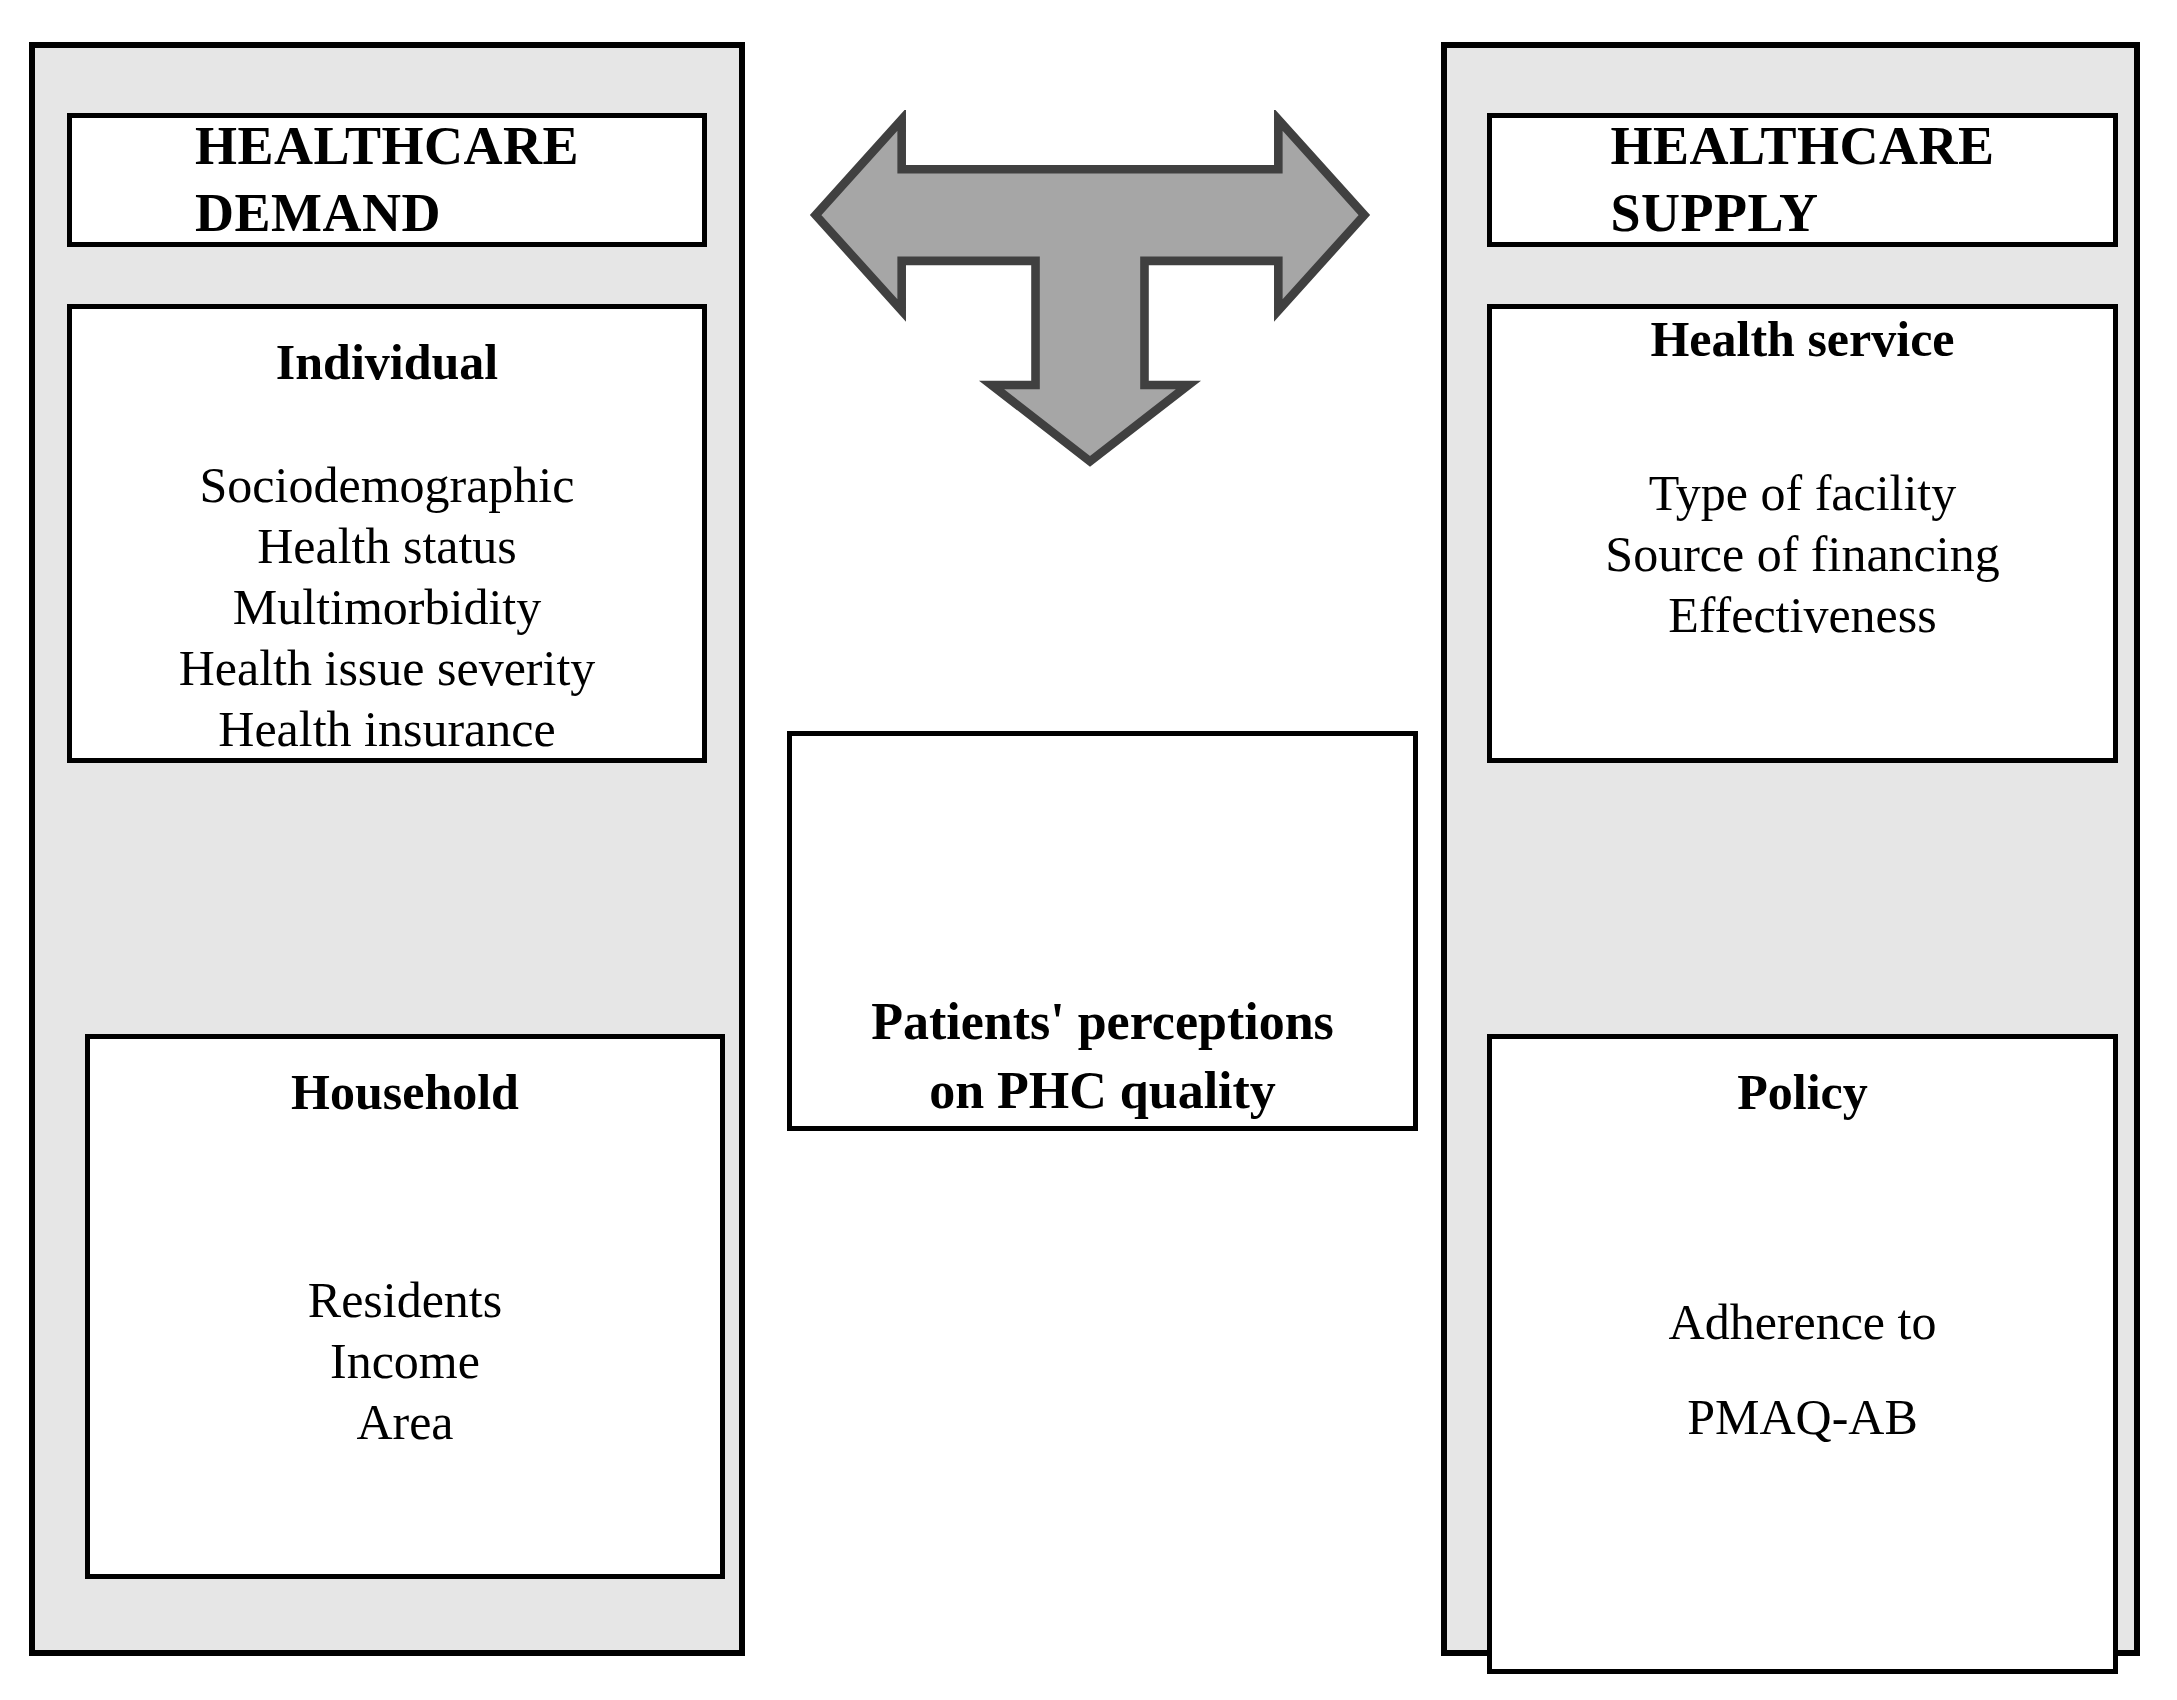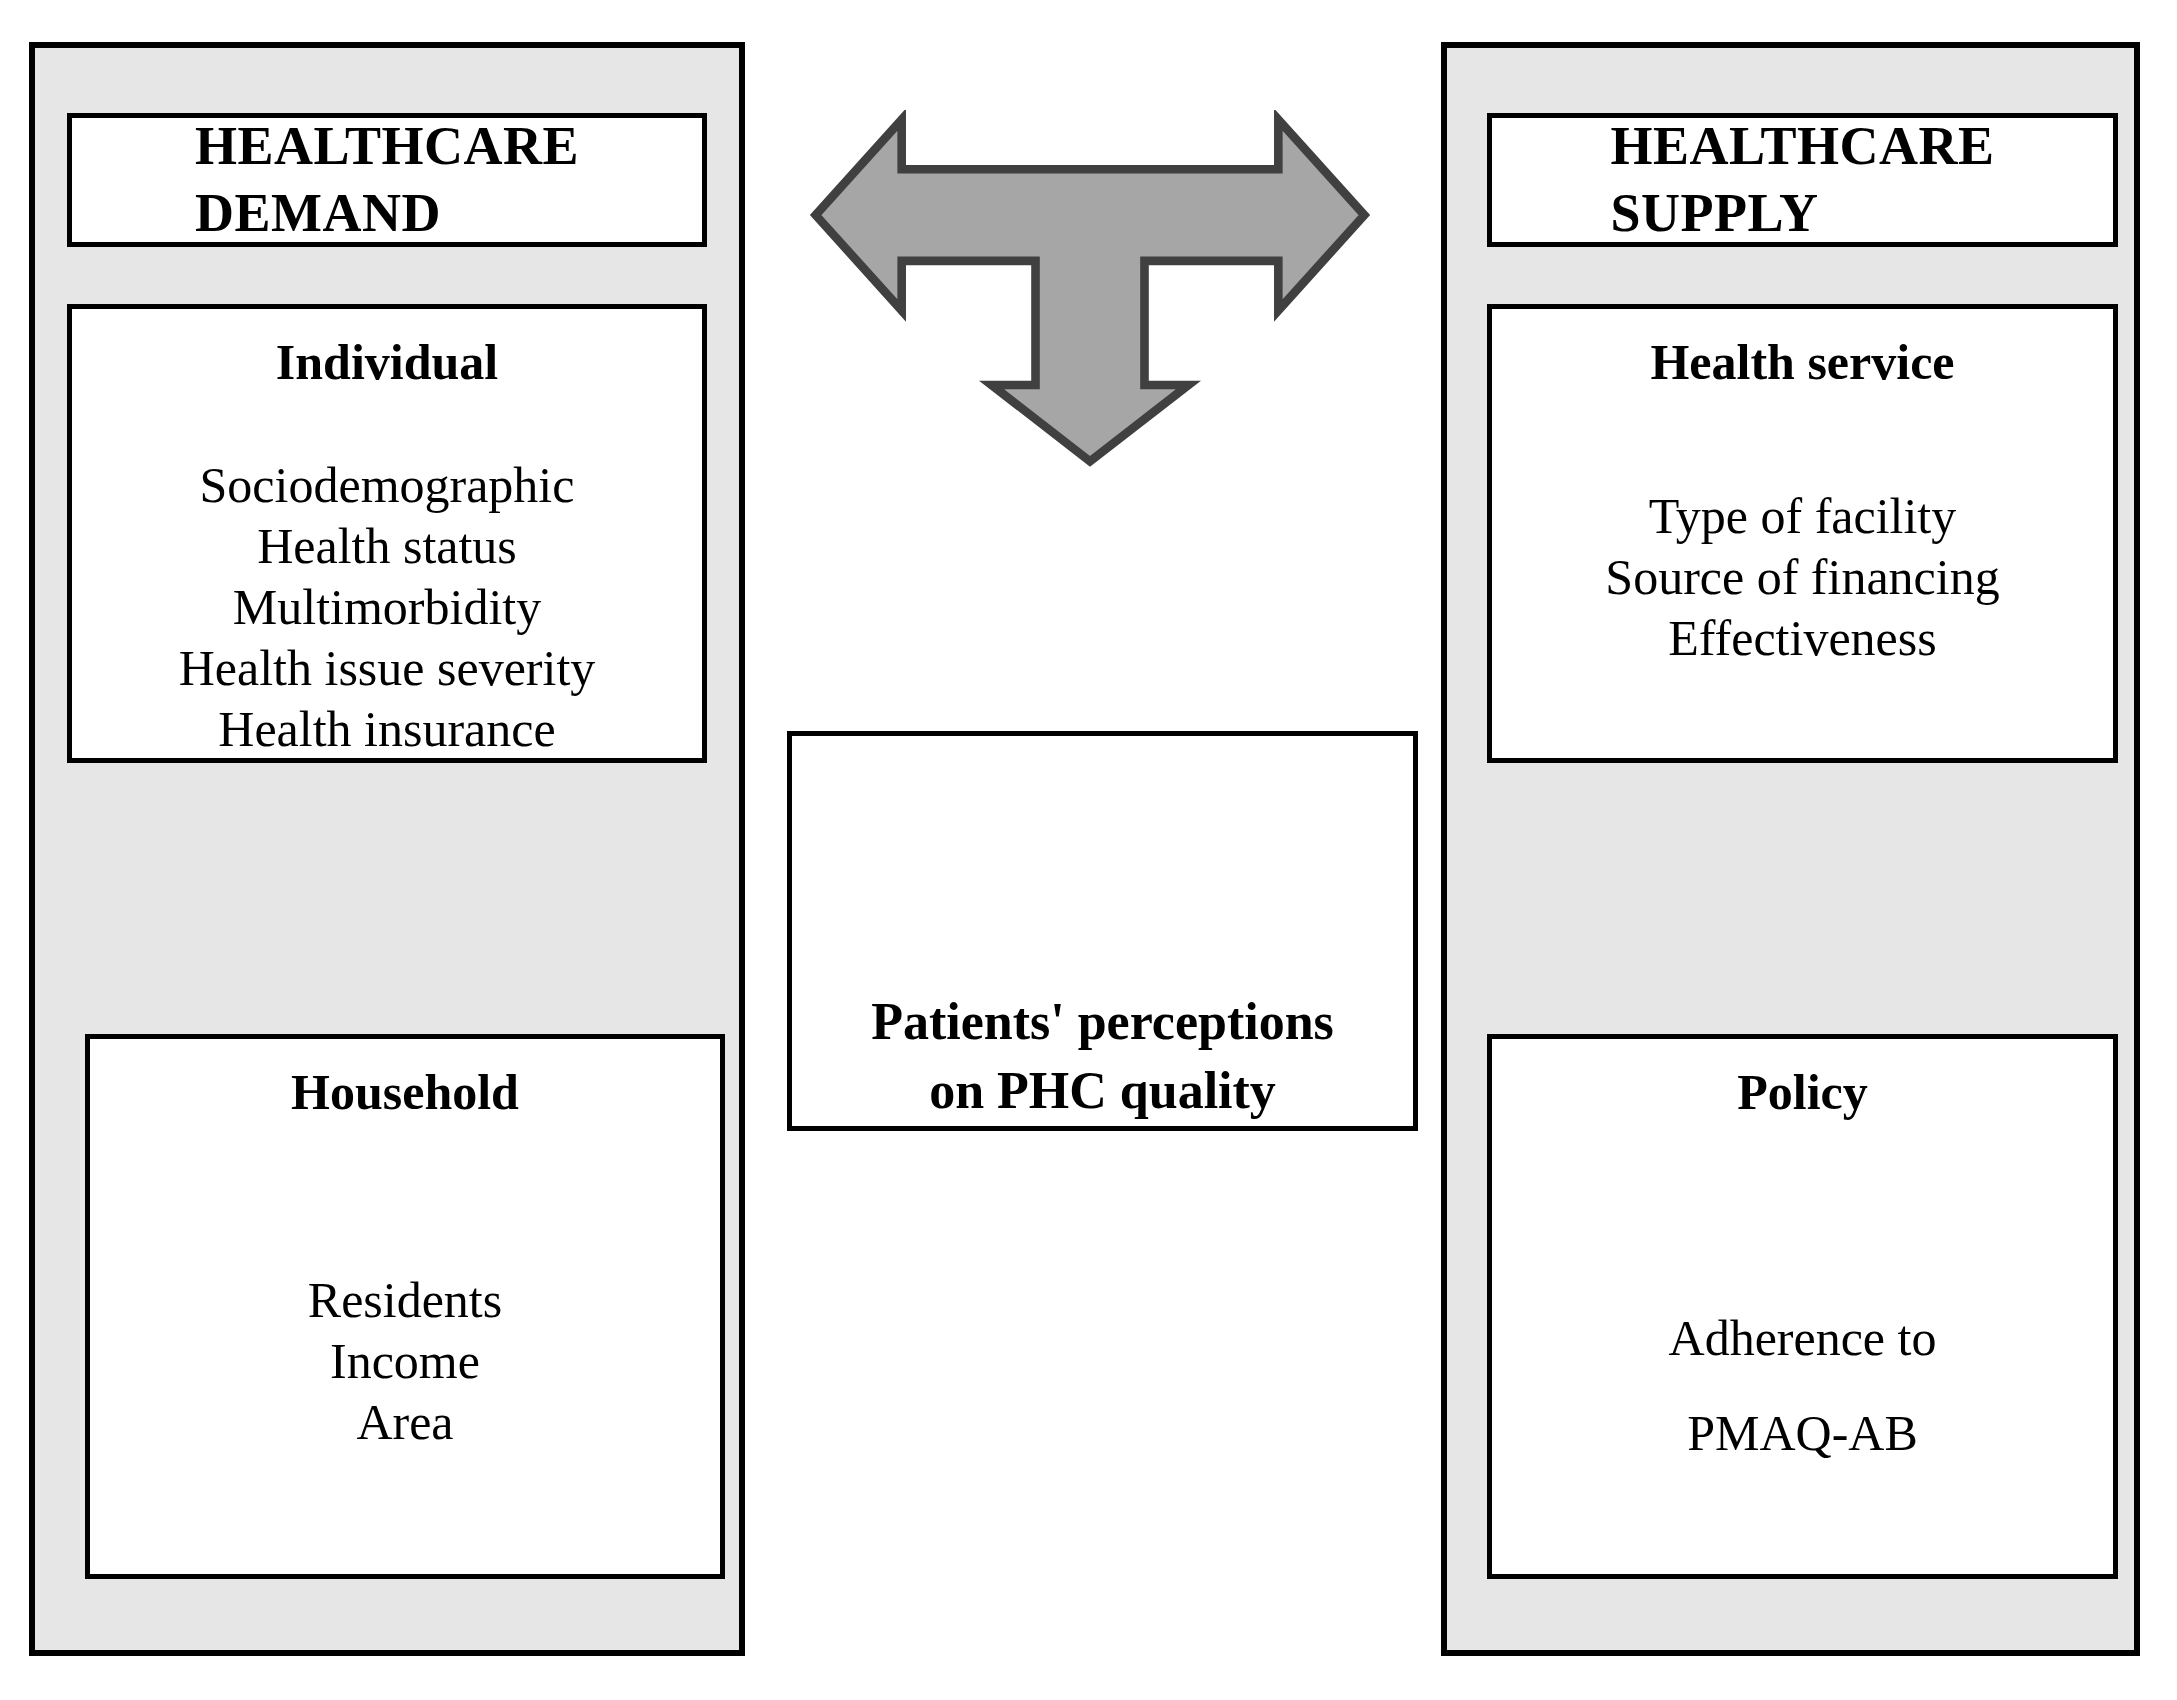--- a/index.html
+++ b/index.html
@@ -112,32 +112,30 @@
     padding-top: 23px;
   }
   #box-household .item-list { margin-top: 148px; }
 
   
   #box-health-service {
     left: 1487px;
     top: 304px;
     width: 631px;
     height: 459px;
-    padding-top: 23px;
   }
   #box-health-service .item-list { margin-top: 94px; }
 
   
   #box-policy {
     left: 1487px;
     top: 1034px;
     width: 631px;
-    height: 545px;
+    height: 640px;
     padding-top: 23px;
-    gap: 16px;
   }
   #box-policy .item-list { margin-top: 153px; line-height: 1.9; }
 
   
   #box-center {
     left: 787px;
     top: 731px;
     width: 631px;
     height: 400px;
     justify-content: flex-end;

